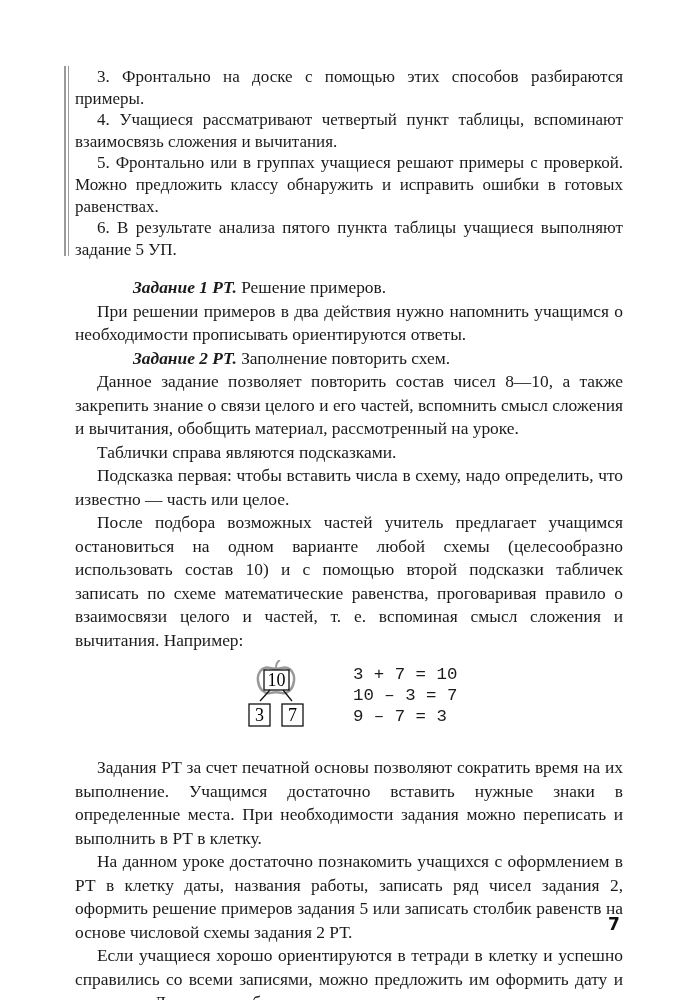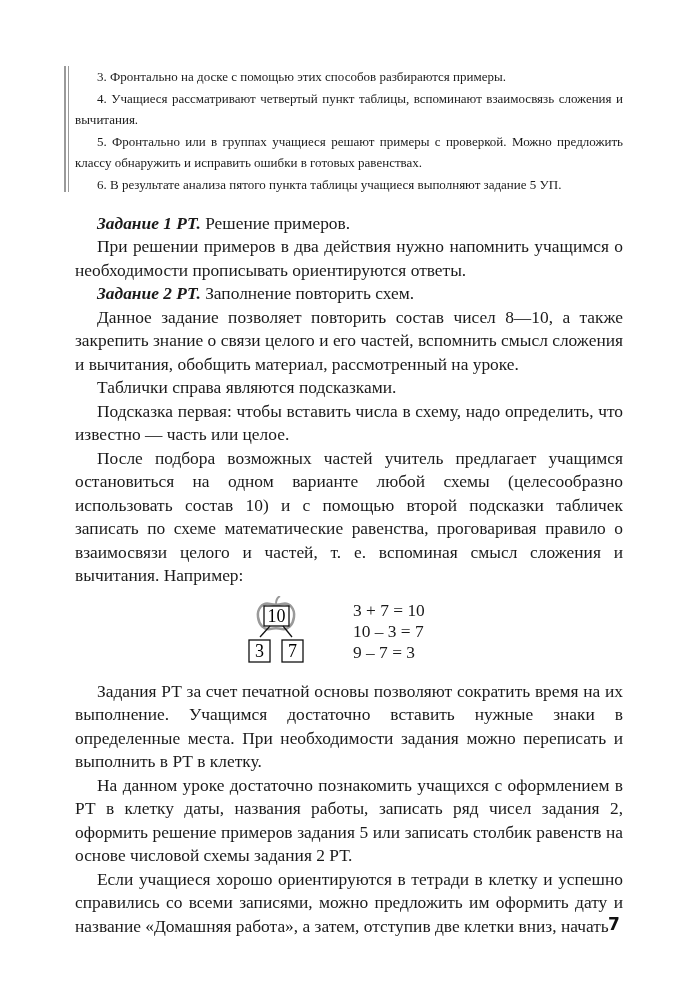--- a/index.html
+++ b/index.html
@@ -1,28 +1,28 @@
 <!DOCTYPE html>
 <html><head>
 <meta charset="utf-8">
 <style>
   html, body { margin: 0; padding: 0; background: #ffffff; }
   body { width: 700px; height: 1000px; position: relative; overflow: hidden;
          font-family: "Liberation Serif", "DejaVu Serif", serif; color: #1a1a1a; }
   .page { position: absolute; left: 75px; top: 66px; width: 548px; }
-  .sidebar-block { position: relative; font-size: 13px; line-height: 21.6px; text-align: justify; }
+  .sidebar-block { position: relative; font-size: 17px; line-height: 21.6px; text-align: justify; }
   .sidebar-rule { position: absolute; left: -11px; top: 0px; bottom: 4px; width: 5px;
                   border-left: 2px solid #9a9a9a; border-right: 1px solid #9a9a9a; box-sizing: border-box; }
   p { margin: 0; text-indent: 22px; text-align: justify; }
   .main { margin-top: 16px; font-size: 17.4px; line-height: 23.5px; }
-  .lead { font-weight: bold; font-style: italic; }
-  .diagram { position: relative; height: 72px; margin: 8px 0 12px 0; }
+  .lead { font-weight: bold; font-style: italic; margin-left: 36px; }
+  .diagram { position: relative; height: 72px; margin: 8px 0 24px 0; }
   .diagram svg { position: absolute; left: 171px; top: 0; }
   .eqs { position: absolute; left: 278px; top: 4px; font-size: 17.4px; line-height: 21px; }
-  .eqs div { white-space: nowrap; }
+  .eqs div { white-space: nowrap; font-family: Liberation Mono, monospace; }
   .page-number { position: absolute; left: 608px; top: 914px; font-family: "DejaVu Sans", sans-serif;
                  font-weight: bold; font-size: 17px; color: #111; }
   .num-text { font-family: "Liberation Serif", serif; font-size: 18px; }
 </style>
 </head>
 <body>
 
 <div class="page">
 
   <div class="sidebar-block">

